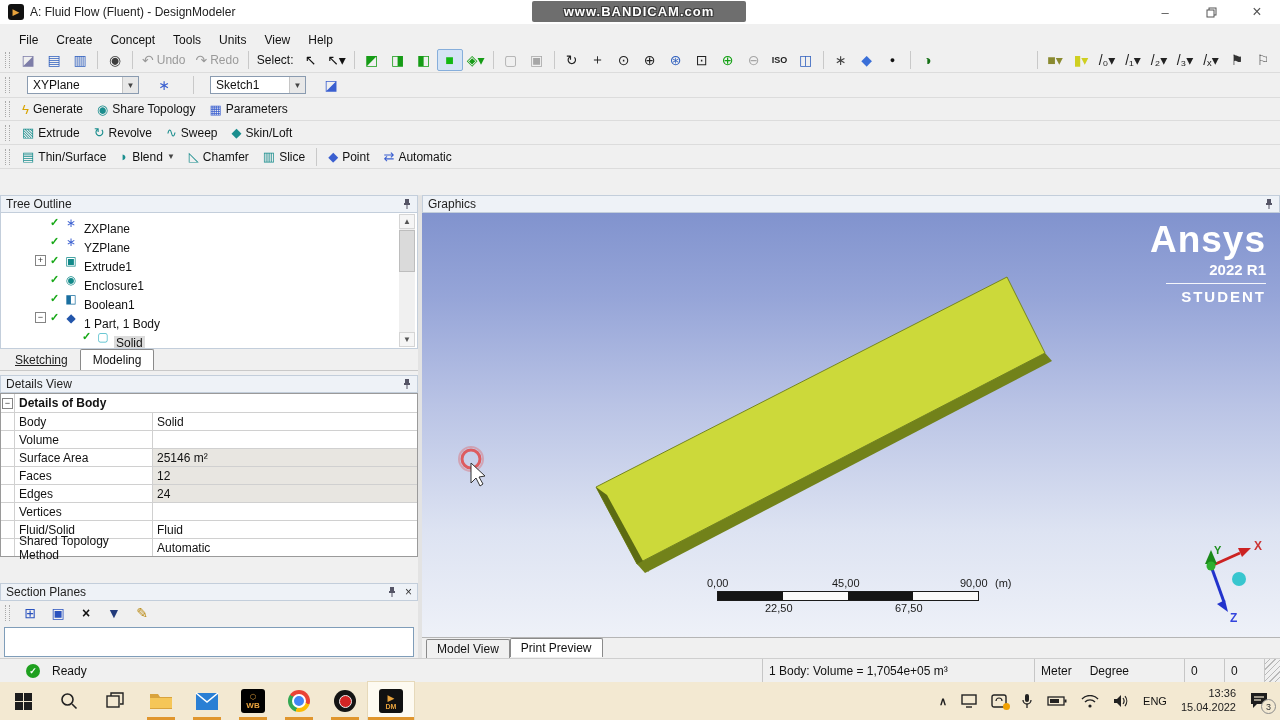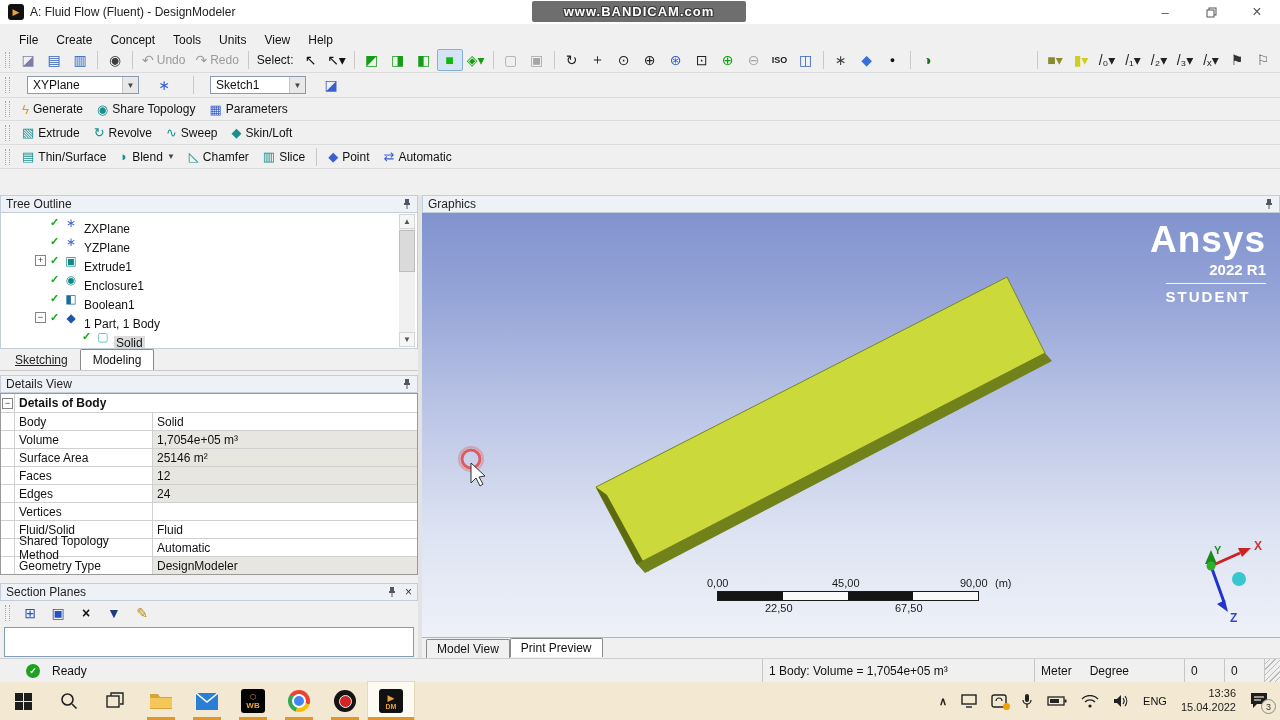--- a/index.html
+++ b/index.html
@@ -91,21 +91,21 @@
   #sp-list{left:4px;top:627px;width:410px;height:30px;background:#fff;border:1px solid #7f9db9;box-sizing:border-box;}
   #splitter{left:418px;top:195px;width:4px;height:463px;background:#e3e3e3;}
   
   #graphics-header{left:422px;top:195px;width:858px;gap:12px;}
   #viewport{left:422px;top:213px;width:858px;height:424px;
             background:linear-gradient(180deg,#8193ce 0%,#96a5d8 20%,#b9c3e5 45%,#dde3f2 75%,#eef1f8 100%);overflow:hidden;}
   #ansys-logo{position:absolute;right:14px;top:8px;text-align:right;color:#fff;line-height:1.05;}
   #logo-brand{font-size:37px;font-weight:bold;letter-spacing:1px;}
   #logo-version{font-size:15px;font-weight:bold;margin-top:2px;}
   #logo-rule{width:100px;height:1px;background:#fff;margin:5px 0 5px auto;opacity:.9;}
-  #logo-edition{font-size:15px;font-weight:bold;letter-spacing:2px;text-align:center;}
+  #logo-edition{font-size:15px;font-weight:bold;letter-spacing:2px;}
   #ruler{position:absolute;left:295px;top:364px;width:260px;height:38px;color:#1a1a1a;font-size:11px;}
   #ruler-bar{position:absolute;left:0;top:14px;width:260px;height:8px;border:1px solid #1a1a1a;display:flex;}
   .rseg{width:25%;height:100%;}
   .rseg.b{background:#141414;}.rseg.w{background:#fafafa;}
   .rlab{position:absolute;white-space:nowrap;}
   #view-tabs{left:422px;top:637px;width:858px;height:21px;background:#f0f0f0;border-top:1px solid #b5b5b5;
              display:flex;align-items:flex-end;padding-left:4px;box-sizing:border-box;}
   .vtab{padding:2px 10px;font-size:12px;border:1px solid #8a8a8a;border-bottom:none;border-radius:2px 2px 0 0;}
   .vtab.current{background:#f0f0f0;}
   .vtab.raised{background:#fff;margin-bottom:1px;}
@@ -385,21 +385,20 @@
       <div class="dhead">Details of Body</div>
     </div>
     <div class="drow">
       <div class="dgut"></div>
         <div class="dcol-l">Body</div>
         <div class="dcol-v">Solid</div>
     </div>
     <div class="drow">
       <div class="dgut"></div>
         <div class="dcol-l">Volume</div>
-        <div class="dcol-v ro">1,7054e+05 m³</div>
     </div>
     <div class="drow">
       <div class="dgut"></div>
         <div class="dcol-l">Surface Area</div>
         <div class="dcol-v ro">25146 m²</div>
     </div>
     <div class="drow">
       <div class="dgut"></div>
         <div class="dcol-l">Faces</div>
         <div class="dcol-v ro">12</div>
@@ -415,25 +414,20 @@
     </div>
     <div class="drow">
       <div class="dgut"></div>
         <div class="dcol-l">Fluid/Solid</div>
         <div class="dcol-v">Fluid</div>
     </div>
     <div class="drow">
       <div class="dgut"></div>
         <div class="dcol-l">Shared Topology Method</div>
         <div class="dcol-v">Automatic</div>
-    </div>
-    <div class="drow">
-      <div class="dgut"></div>
-        <div class="dcol-l">Geometry Type</div>
-        <div class="dcol-v ro">DesignModeler</div>
     </div>
   </div>
 
   <div class="abs phdr" id="sp-header">
     <span>Section Planes</span>
     <span class="pin">
       <svg width="10" height="12" viewBox="0 0 10 12">
           <path d="M3 1h4v4h1v2H2V5h1z" fill="#556"></path>
           <rect x="4.5" y="7" width="1" height="4" fill="#556"></rect>
         </svg>

